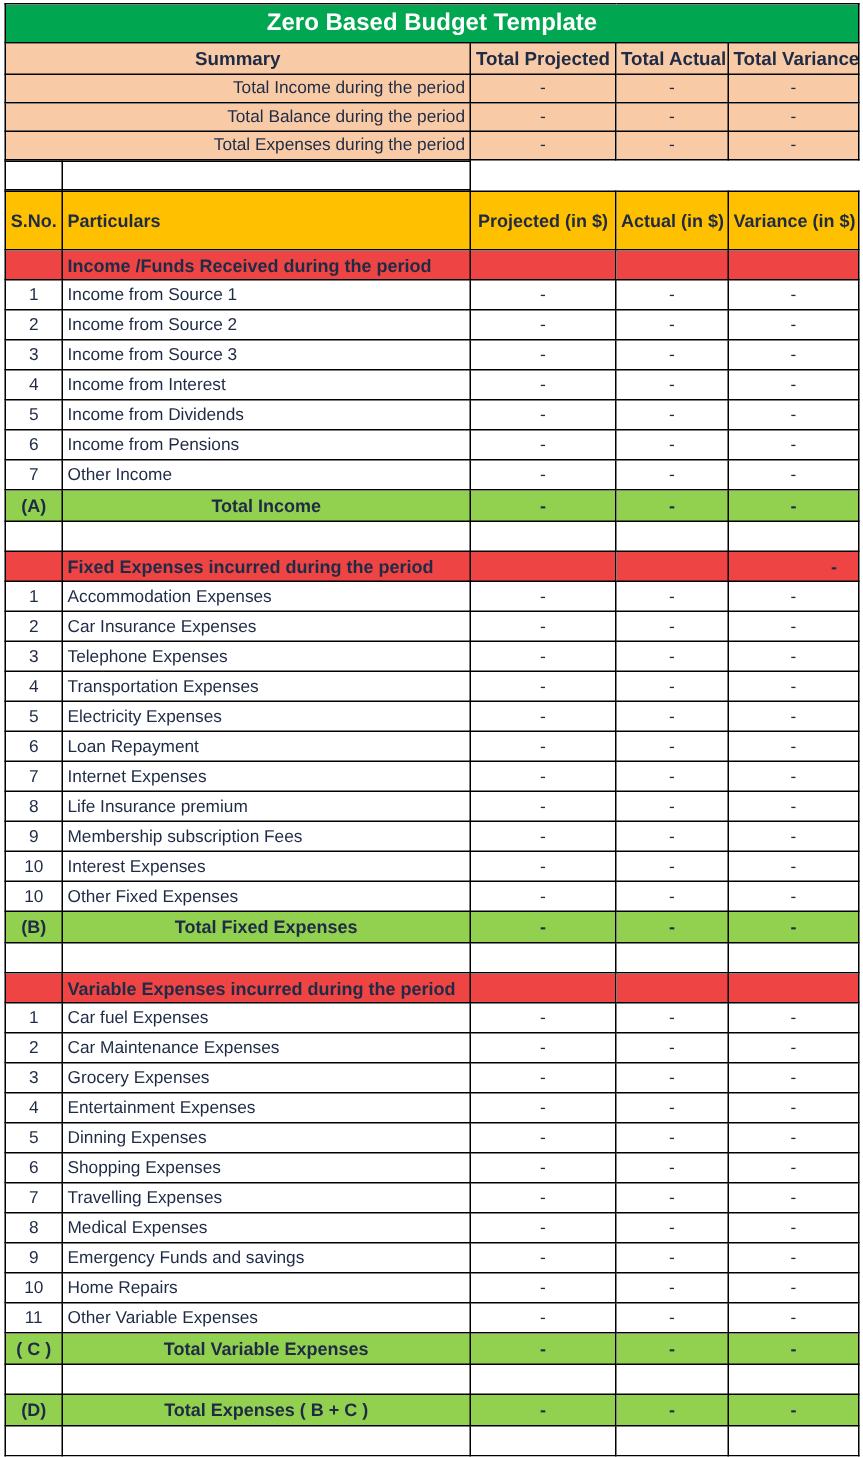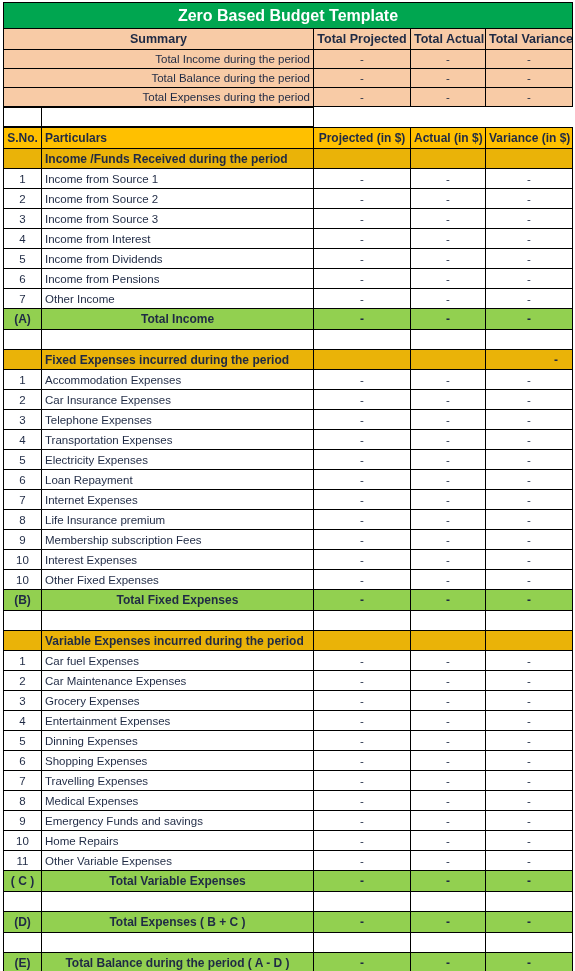--- a/index.html
+++ b/index.html
@@ -70,31 +70,31 @@
 
   
   .spacer td { height: 19px; background: #ffffff; }
   .spacer td.noborder { border-left: none; border-right: none; border-top: none; border-bottom: none; }
 
   
   .main-head td {
     background: #ffc000;
     font-weight: bold;
     font-size: 12px;
-    height: 21px;
+    height: 39px;
   }
   .main-head td.sno  { text-align: center; }
   .main-head td.part { text-align: left; }
   .main-head td.num  { text-align: center; }
 
   
   .section td {
     font-weight: bold;
     font-size: 12px;
-    background: #eab308;
+    background: #ef4444;
   }
   .section td.part { text-align: left; }
   .section td.num  { text-align: center; }
   .section td.num.right-dash { text-align: right; vertical-align: bottom; padding-right: 14px; }
 
   
   .item td { background: #ffffff; }
   .item td.sno  { text-align: center; }
   .item td.part { text-align: left; }
   .item td.num  { text-align: center; }

